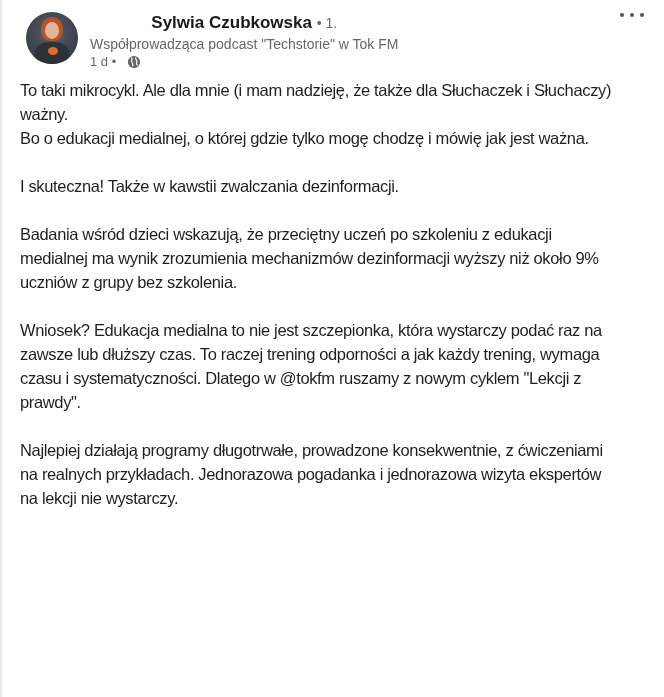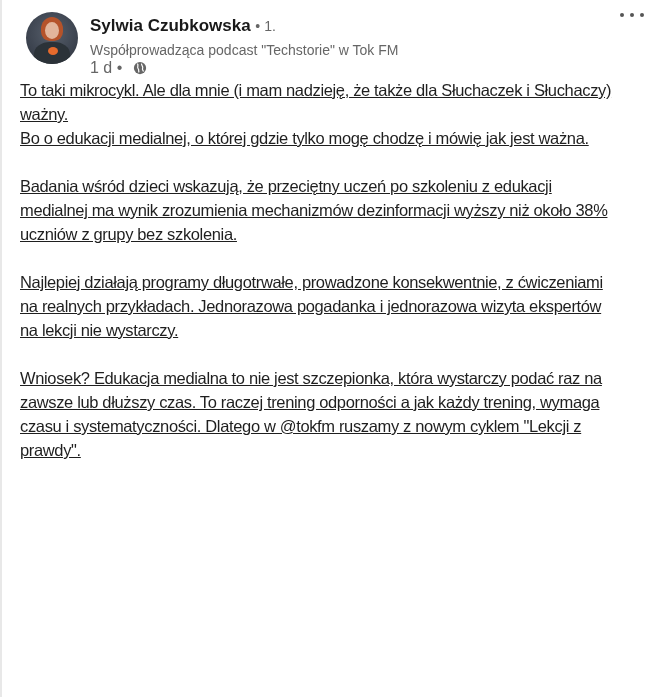--- a/index.html
+++ b/index.html
@@ -16,37 +16,37 @@
     position:absolute; left:0; top:0; width:52px; height:52px; border-radius:50%;
     overflow:hidden;
     background: radial-gradient(circle at 50% 40%, #58606c 0%, #3d4450 60%, #2c323b 100%);
   }
   .avatar .hair { position:absolute; left:15px; top:5px; width:22px; height:24px; border-radius:50% 50% 40% 40%; background:#b5532a; }
   .avatar .face { position:absolute; left:19px; top:10px; width:14px; height:17px; border-radius:50%; background:#e2b59b; }
   .avatar .shirt { position:absolute; left:8px; top:30px; width:36px; height:26px; border-radius:45% 45% 0 0; background:#2b3238; }
   .avatar .logo { position:absolute; left:22px; top:35px; width:10px; height:8px; border-radius:50%; background:#e66a2c; }
 
   .meta { position:absolute; left:64px; top:0; }
-  .name-line { font-size:17px; line-height:28px; white-space:nowrap; }
+  .name-line { font-size:17px; line-height:21px; white-space:nowrap;text-align:center; }
   .name { font-weight:bold; color:#191919; }
   .degree { color:#666; font-size:14px; }
   .headline { font-size:14px; color:#666; line-height:18px; white-space:nowrap; margin-top:1px; }
-  .time-line { font-size:16px; color:#666; line-height:18px; display:flex; align-items:center; gap:11px; }
+  .time-line { font-size:13px; color:#666; line-height:18px; display:flex; align-items:center; gap:11px; }
   .globe { width:14px; height:14px; display:inline-block; }
 
   .more { position:absolute; right:20px; top:8px; width:24px; height:14px; display:flex; align-items:center; justify-content:space-between; cursor:pointer; }
   .more span { width:4px; height:4px; border-radius:50%; background:#555; display:block; }
 
   .body-text {
     position:absolute; left:20px; top:78px; width:630px;
     font-size:16.5px; line-height:24px; color:#1f1f1f;
     font-family:"Liberation Sans", sans-serif;
     letter-spacing:-0.35px;
   }
-  .para { margin:0 0 24px 0; white-space:pre-wrap;text-decoration:underline; }
+  .para { margin:0 0 24px 0; white-space:pre-wrap; }
 </style>
 </head>
 <body>
 
 <div class="left-border"></div>
 
 <div class="header">
   <div class="avatar">
     <div class="shirt"></div>
     <div class="hair"></div>
@@ -74,23 +74,24 @@
 <div class="more">
   <span></span>
   <span></span>
   <span></span>
 </div>
 
 <div class="body-text">
   <p class="para">To taki mikrocykl. Ale dla mnie (i mam nadzieję, że także dla Słuchaczek i Słuchaczy)
 ważny.
 Bo o edukacji medialnej, o której gdzie tylko mogę chodzę i mówię jak jest ważna.</p>
+  <p class="para">I skuteczna! Także w kawstii zwalczania dezinformacji.</p>
   <p class="para">Badania wśród dzieci wskazują, że przeciętny uczeń po szkoleniu z edukacji
-medialnej ma wynik zrozumienia mechanizmów dezinformacji wyższy niż około 38%
+medialnej ma wynik zrozumienia mechanizmów dezinformacji wyższy niż około 9%
 uczniów z grupy bez szkolenia.</p>
-  <p class="para">Najlepiej działają programy długotrwałe, prowadzone konsekwentnie, z ćwiczeniami
-na realnych przykładach. Jednorazowa pogadanka i jednorazowa wizyta ekspertów
-na lekcji nie wystarczy.</p>
   <p class="para">Wniosek? Edukacja medialna to nie jest szczepionka, która wystarczy podać raz na
 zawsze lub dłuższy czas. To raczej trening odporności a jak każdy trening, wymaga
 czasu i systematyczności. Dlatego w @tokfm ruszamy z nowym cyklem "Lekcji z
 prawdy".</p>
+  <p class="para">Najlepiej działają programy długotrwałe, prowadzone konsekwentnie, z ćwiczeniami
+na realnych przykładach. Jednorazowa pogadanka i jednorazowa wizyta ekspertów
+na lekcji nie wystarczy.</p>
 </div>
 
 </body></html>

